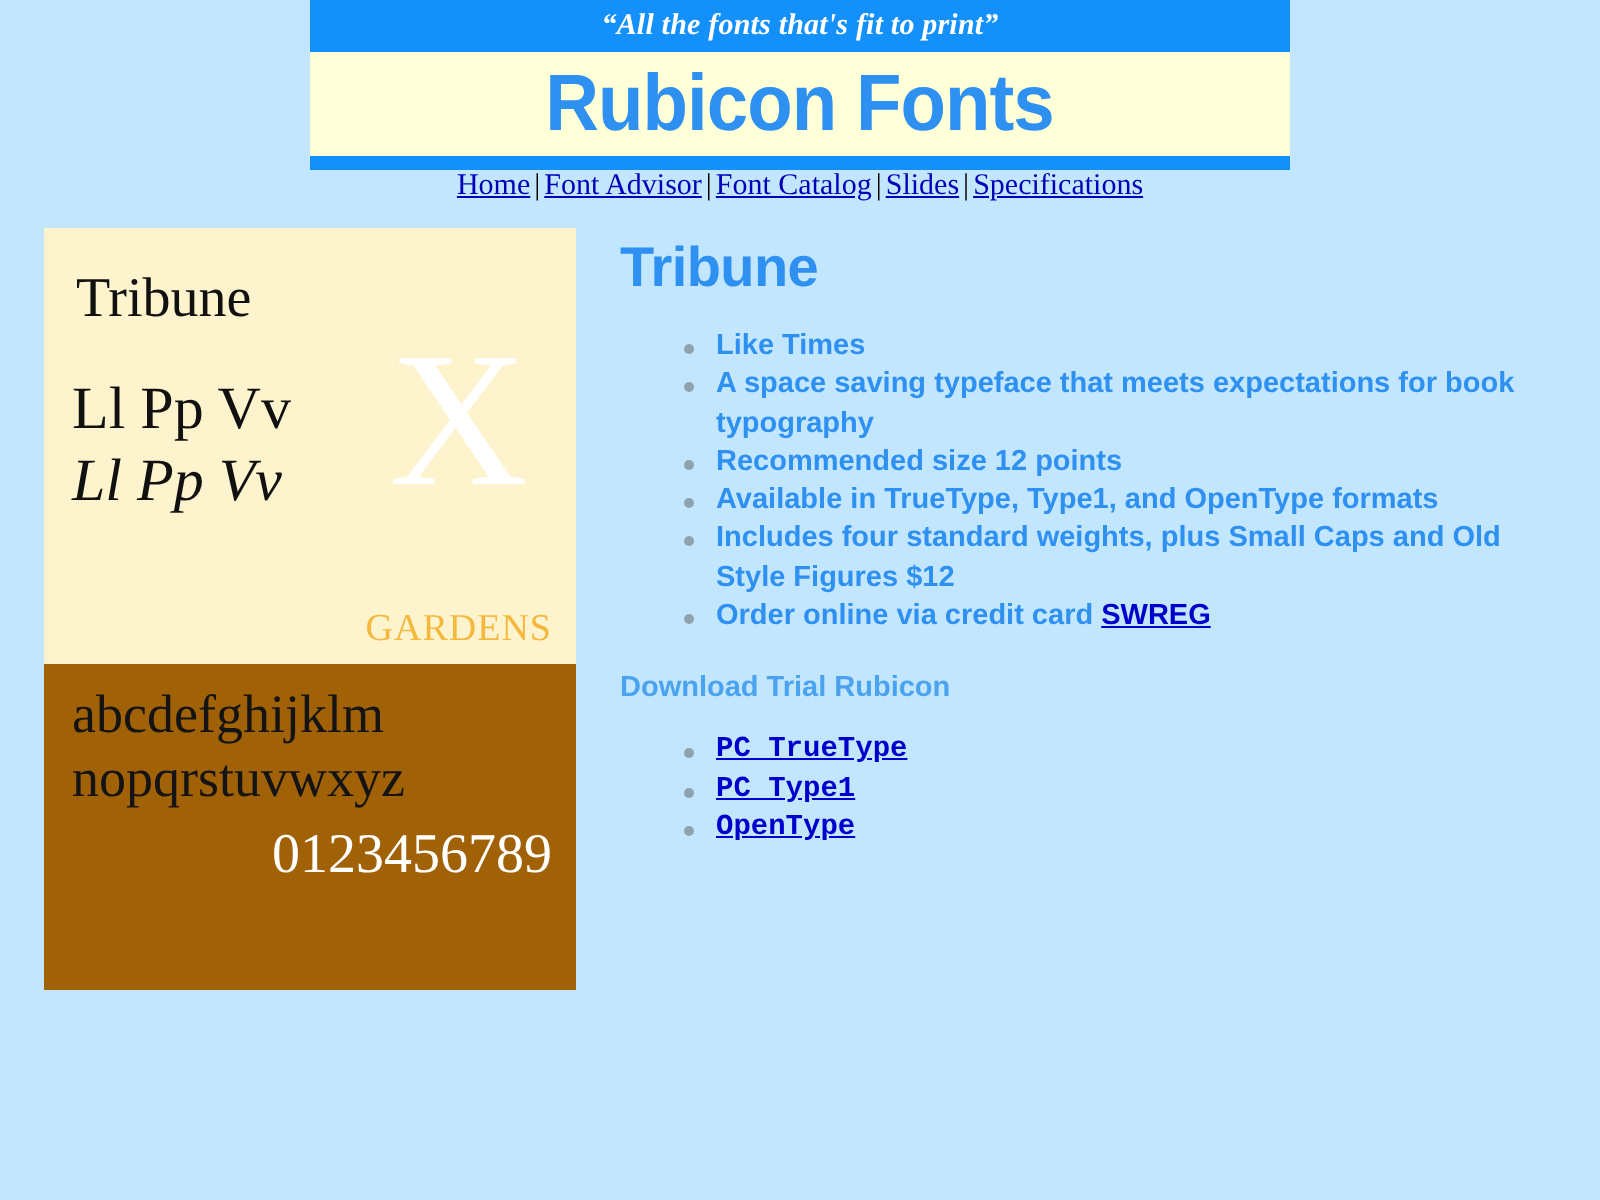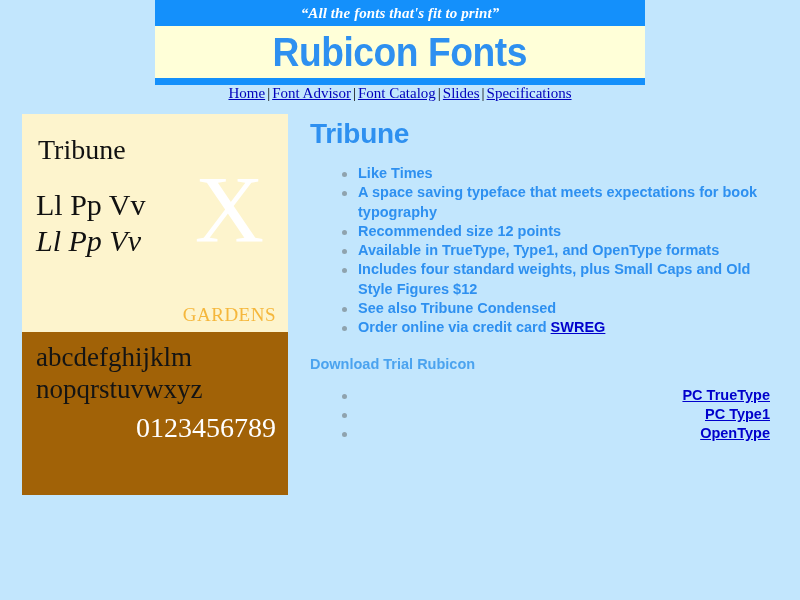--- a/index.html
+++ b/index.html
@@ -214,24 +214,23 @@
   }
   ul.download-list {
     margin: 0;
     padding: 0 0 0 32px;
     list-style: none;
   }
   ul.download-list li {
     position: relative;
     padding-left: 16px;
     line-height: 19.3px;
-    font-family: Liberation Sans, sans-serif;
+    font-family: Liberation Mono, monospace;
     font-weight: bold;
     font-size: 14.5px;
-    text-align: right;
   }
   ul.download-list li::before {
     content: "";
     position: absolute;
     left: 0;
     top: 8px;
     width: 5px;
     height: 5px;
     border-radius: 50%;
     background: #8fa3ae;
@@ -275,21 +274,20 @@
 
 <div id="content">
   <h1 id="font-heading">Tribune</h1>
 
   <ul class="feature-list">
     <li><span>Like Times</span></li>
     <li><span>A space saving typeface that meets expectations for book typography</span></li>
     <li><span>Recommended size 12 points</span></li>
     <li><span>Available in TrueType, Type1, and OpenType formats</span></li>
     <li><span>Includes four standard weights, plus Small Caps and Old Style Figures $12</span></li>
-    <li><span> See also Tribune Condensed</span></li>
     <li><span>Order online via credit card </span><a href="#">SWREG</a></li>
   </ul>
 
   <div id="download-heading">Download Trial Rubicon</div>
 
   <ul class="download-list">
     <li><a href="#">PC TrueType</a></li>
     <li><a href="#">PC Type1</a></li>
     <li><a href="#">OpenType</a></li>
   </ul>

